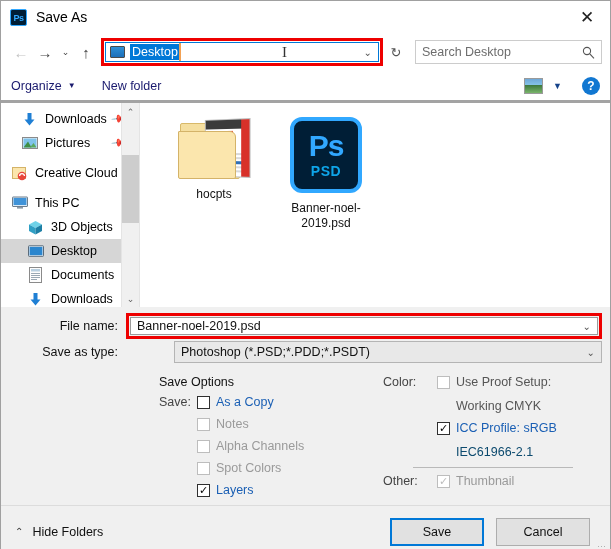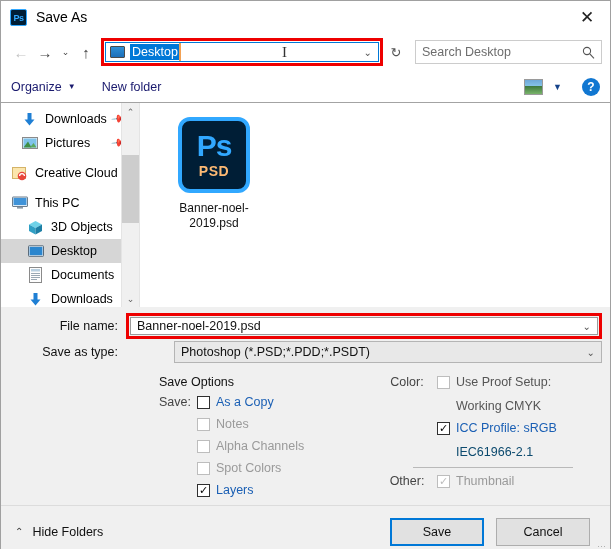--- a/index.html
+++ b/index.html
@@ -168,21 +168,21 @@
     flex: 1;
     color: #6d6d6d;
     font-size: 12.5px;
   }
   .search-icon { color: #555; font-size: 13px; }
 
   
   .cmdbar {
     height: 32px;
     background: #ffffff;
-    border-bottom: 1px solid #a3a3a3;
+    border-bottom: 3px solid #a3a3a3;
     display: flex;
     align-items: center;
     flex: none;
     padding: 0 10px;
     box-sizing: border-box;
     position: relative;
   }
   .cmd-item {
     color: #1a1a6e;
     font-size: 12.5px;
@@ -361,21 +361,21 @@
     position: relative;
   }
   .psd-ps {
     color: #31a8ff;
     font-size: 30px;
     font-weight: bold;
     line-height: 30px;
     letter-spacing: -1px;
   }
   .psd-lbl {
-    color: #fdba74;
+    color: #0ea5e9;
     font-size: 14px;
     font-weight: bold;
     margin-top: 2px;
     letter-spacing: 0.5px;
   }
 
   
   .field-rows {
     flex: none;
     background: #f0f0f0;
@@ -446,21 +446,21 @@
     align-items: flex-start;
     height: 22px;
   }
   .opt-key {
     width: 44px;
     flex: none;
     font-size: 12.5px;
     color: #444;
     text-align: center;
   }
-  .opt-key.right { text-align: center; padding-right: 6px; width: 48px; }
+  .opt-key.right { text-align: left; padding-right: 6px; width: 48px; }
   .cbox {
     width: 13px; height: 13px;
     border: 1px solid #2f2f2f;
     background: #fff;
     box-sizing: border-box;
     flex: none;
     margin-right: 6px;
     margin-top: 1px;
     display: flex;
     align-items: center;
@@ -682,20 +682,37 @@
 
       <div class="sb-scroll">
         <div class="sb-arrow">⌃</div>
         <div class="sb-thumb"></div>
         <div class="sb-arrow bottom">⌄</div>
       </div>
     </div>
 
     <div class="filelist">
 
+      <div class="file-item">
+        <div class="folder-thumb">
+          <div class="folder-back"></div>
+          <div class="folder-paper">
+            <div class="pp-head"></div>
+            <div class="pp-img"></div>
+            <div class="pp-bar" style="top:33px"></div>
+            <div class="pp-bar" style="top:37px"></div>
+            <div class="pp-blue" style="top:41px"></div>
+            <div class="pp-bar" style="top:46px"></div>
+            <div class="pp-bar" style="top:50px"></div>
+            <div class="pp-red"></div>
+          </div>
+          <div class="folder-front"></div>
+        </div>
+        <div class="file-caption">hocpts</div>
+      </div>
 
       <div class="file-item">
         <div class="psd-thumb">
           <div class="psd-ps">Ps</div>
           <div class="psd-lbl">PSD</div>
         </div>
         <div class="file-caption">Banner-noel-2019.psd</div>
       </div>
 
     </div>

